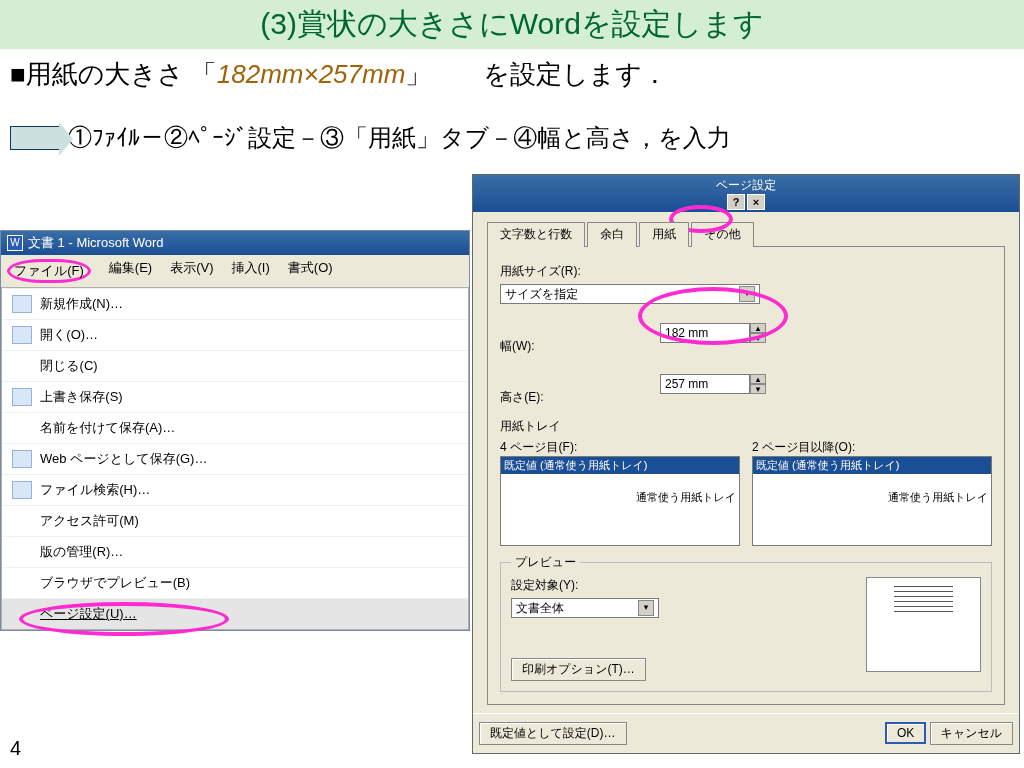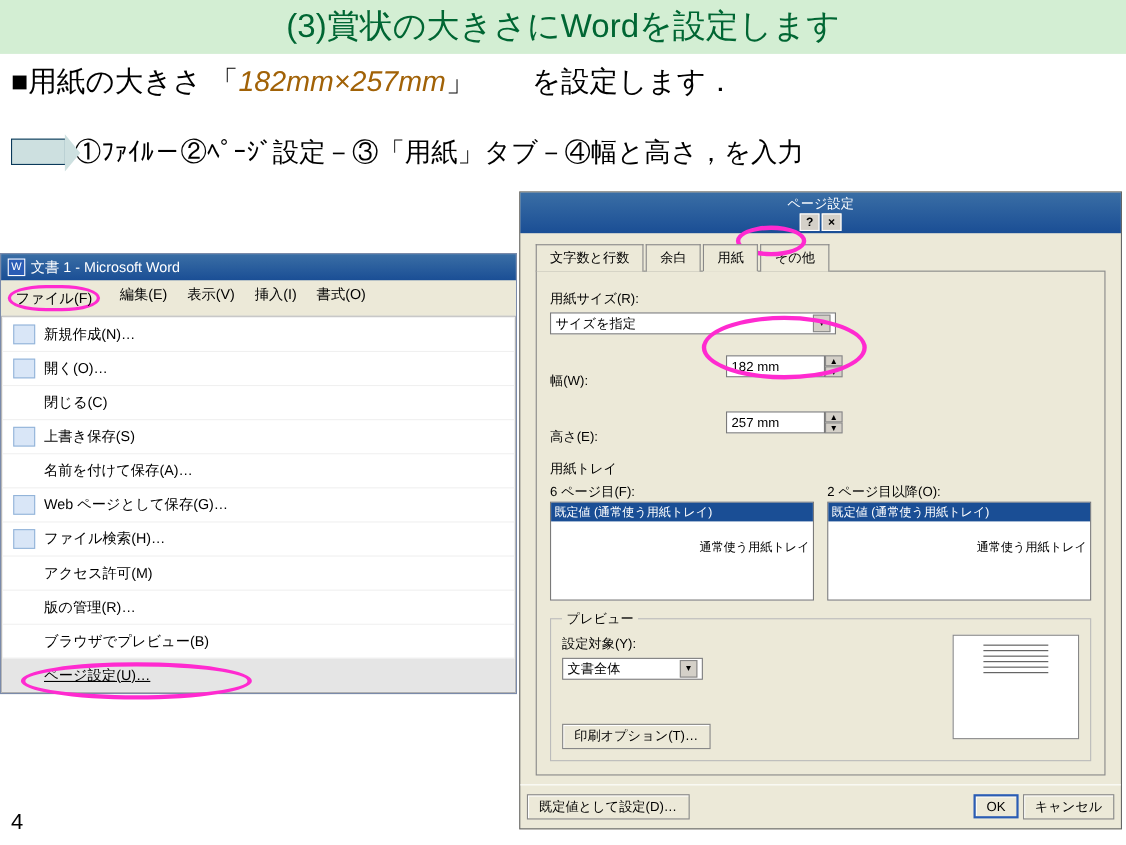--- a/index.html
+++ b/index.html
@@ -361,41 +361,41 @@
               <span class="sp">▴</span>
               <span class="sp">▾</span>
             </span>
         </div>
       </div>
       <div class="oval-hi" style="left:165px; top:112px; width:150px; height:58px;"></div>
 
       <div class="grp-title" style="margin-top:12px">用紙トレイ</div>
       <div class="tray-row">
         <div style="flex:1">
-          <div>6 ページ目(F):</div>
+          <div>4 ページ目(F):</div>
           <div class="tray-box">
             <div class="sel-item">既定値 (通常使う用紙トレイ)</div>
             <div class="item">通常使う用紙トレイ</div>
           </div>
         </div>
         <div style="flex:1">
           <div>2 ページ目以降(O):</div>
           <div class="tray-box">
             <div class="sel-item">既定値 (通常使う用紙トレイ)</div>
             <div class="item">通常使う用紙トレイ</div>
           </div>
         </div>
       </div>
 
       <fieldset>
         <legend>プレビュー</legend>
         <div style="display:flex; align-items:flex-start; gap:10px;">
           <div>
             <div>設定対象(Y):</div>
-            <div class="sel" style="width:128px; margin-top:4px;">
+            <div class="sel" style="width:148px; margin-top:4px;">
               <span>文書全体</span>
               <span class="drop">▾</span>
             </div>
             <div style="margin-top:40px;">
               <button class="winbtn">印刷オプション(T)…</button>
             </div>
           </div>
           <div class="preview-box">
             <div class="pl"></div>
               <div class="pl"></div>

